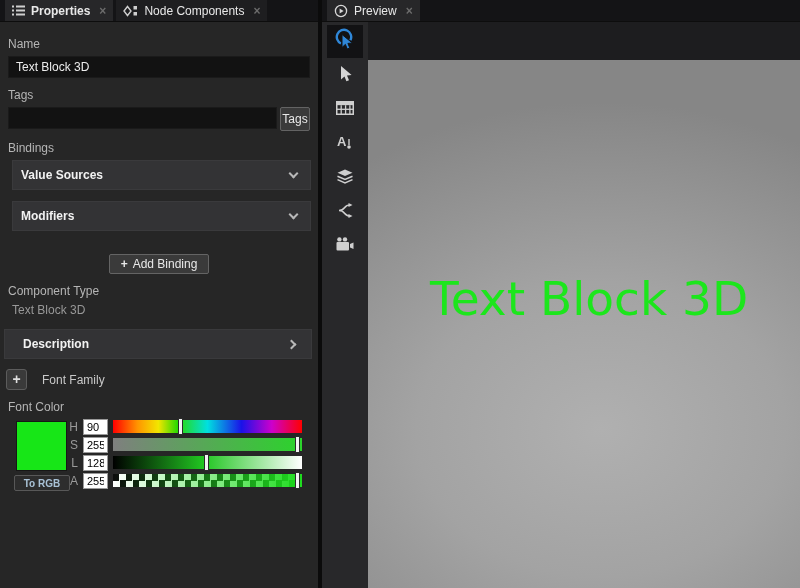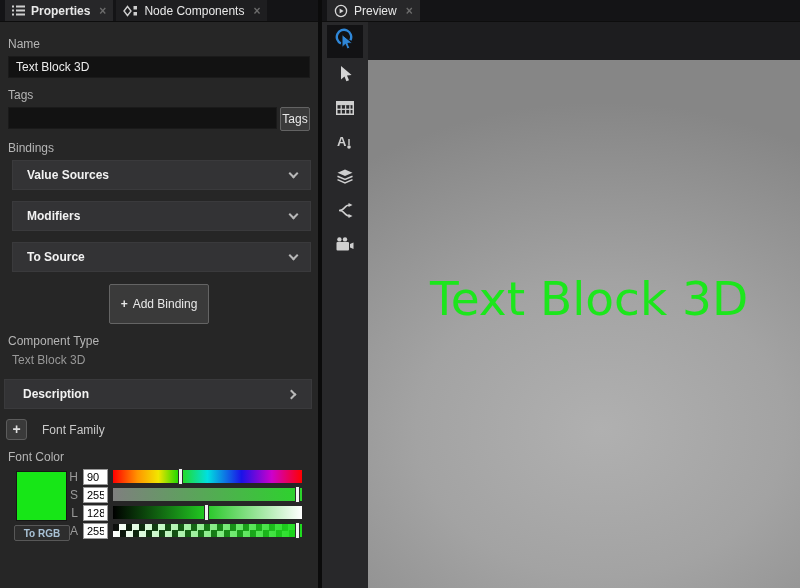--- a/index.html
+++ b/index.html
@@ -15,31 +15,31 @@
   .tabbar { height:22px; flex:0 0 22px; background:#141416; display:flex; align-items:stretch; padding-left:5px; border-bottom:1px solid #0d0d0d; }
   .tab { display:flex; align-items:center; gap:6px; padding:0 7px; font-size:12px; color:#e8e8e8; cursor:default; }
   .tab.active { background:#272729; font-weight:bold; }
   .tab.inactive { background:#1e1e20; margin-left:3px; }
   .tab-close { color:#6c6c6c; font-size:12px; font-weight:bold; margin-left:3px; line-height:1; }
   .tab-icon { display:flex; align-items:center; }
 
   
   .props { flex:1; overflow:hidden; padding-top:5px; font-size:12px; }
   .section-header { height:30px; background:#333335; border:1px solid #3a3a3c; display:flex; align-items:center; margin:0 6px 0 4px; padding:0 13px 0 18px; color:#f2f2f2; font-weight:bold; }
-  .section-header.sub { margin-left:12px; margin-right:7px; padding-left:14px; }
+  .section-header.sub { margin-left:12px; margin-right:7px; padding-left:8px; }
   .chev { width:7px; height:7px; border-right:2px solid #b8b8b8; border-bottom:2px solid #b8b8b8; transform:rotate(45deg); margin-left:auto; margin-top:-4px; }
   .chev.right { transform:rotate(-45deg); margin-top:0; margin-right:3px; }
 
   .field-label { color:#b5b5b5; margin:10px 0 5px 8px; }
   .text-input { display:block; margin:0 8px; width:302px; height:22px; background:#121212; border:1px solid #1a1a1a; color:#ececec; font-size:12px; padding:0 7px; font-family:"Liberation Sans",sans-serif; }
   .tags-row { display:flex; margin:0 8px; gap:3px; align-items:stretch; }
   .tags-row .text-input { margin:0; flex:1; width:auto; }
   .tags-btn { width:30px; height:24px; background:#3a3a3a; border:1px solid #636363; border-radius:2px; color:#e8e8e8; font-size:12px; font-family:"Liberation Sans",sans-serif; } .gap11 { height:11px; } .gap12 { height:12px; }
 
-  .add-binding { display:block; margin:12px auto 0; height:40px; padding:0 11px; background:#3a3a3a; border:1px solid #646464; border-radius:2px; color:#e8e8e8; font-size:12px; font-family:"Liberation Sans",sans-serif; }
+  .add-binding { display:block; margin:12px auto 0; height:20px; padding:0 11px; background:#3a3a3a; border:1px solid #646464; border-radius:2px; color:#e8e8e8; font-size:12px; font-family:"Liberation Sans",sans-serif; }
   .add-binding .plus { font-weight:bold; margin-right:5px; }
 
   .component-type-value { color:#989898; margin:5px 0 0 12px; }
 
   .plus-row { display:flex; align-items:center; gap:15px; margin:8px 0 0 6px; }
   .plus-btn { width:21px; height:21px; background:#3a3a3a; border:1px solid #5c5c5c; border-radius:3px; color:#dedede; font-size:14px; font-weight:bold; line-height:17px; text-align:center; font-family:"Liberation Sans",sans-serif; }
   .plus-label { color:#c9c9c9; }
 
   
   .color-editor { position:relative; height:76px; margin:5px 8px 0 0; }
@@ -120,24 +120,20 @@
       <div class="section-header sub">
         <span>Value Sources</span>
         <span class="chev"></span>
       </div>
       <div class="gap11"></div>
       <div class="section-header sub">
         <span>Modifiers</span>
         <span class="chev"></span>
       </div>
       <div class="gap11"></div>
-      <div class="section-header sub">
-        <span>To Source</span>
-        <span class="chev"></span>
-      </div>
 
       <button class="add-binding">
         <span class="plus">+</span><span>Add Binding</span>
       </button>
 
       <div class="field-label">Component Type</div>
       <div class="component-type-value">Text Block 3D</div>
 
       <div class="gap12"></div>
       <div class="section-header">

